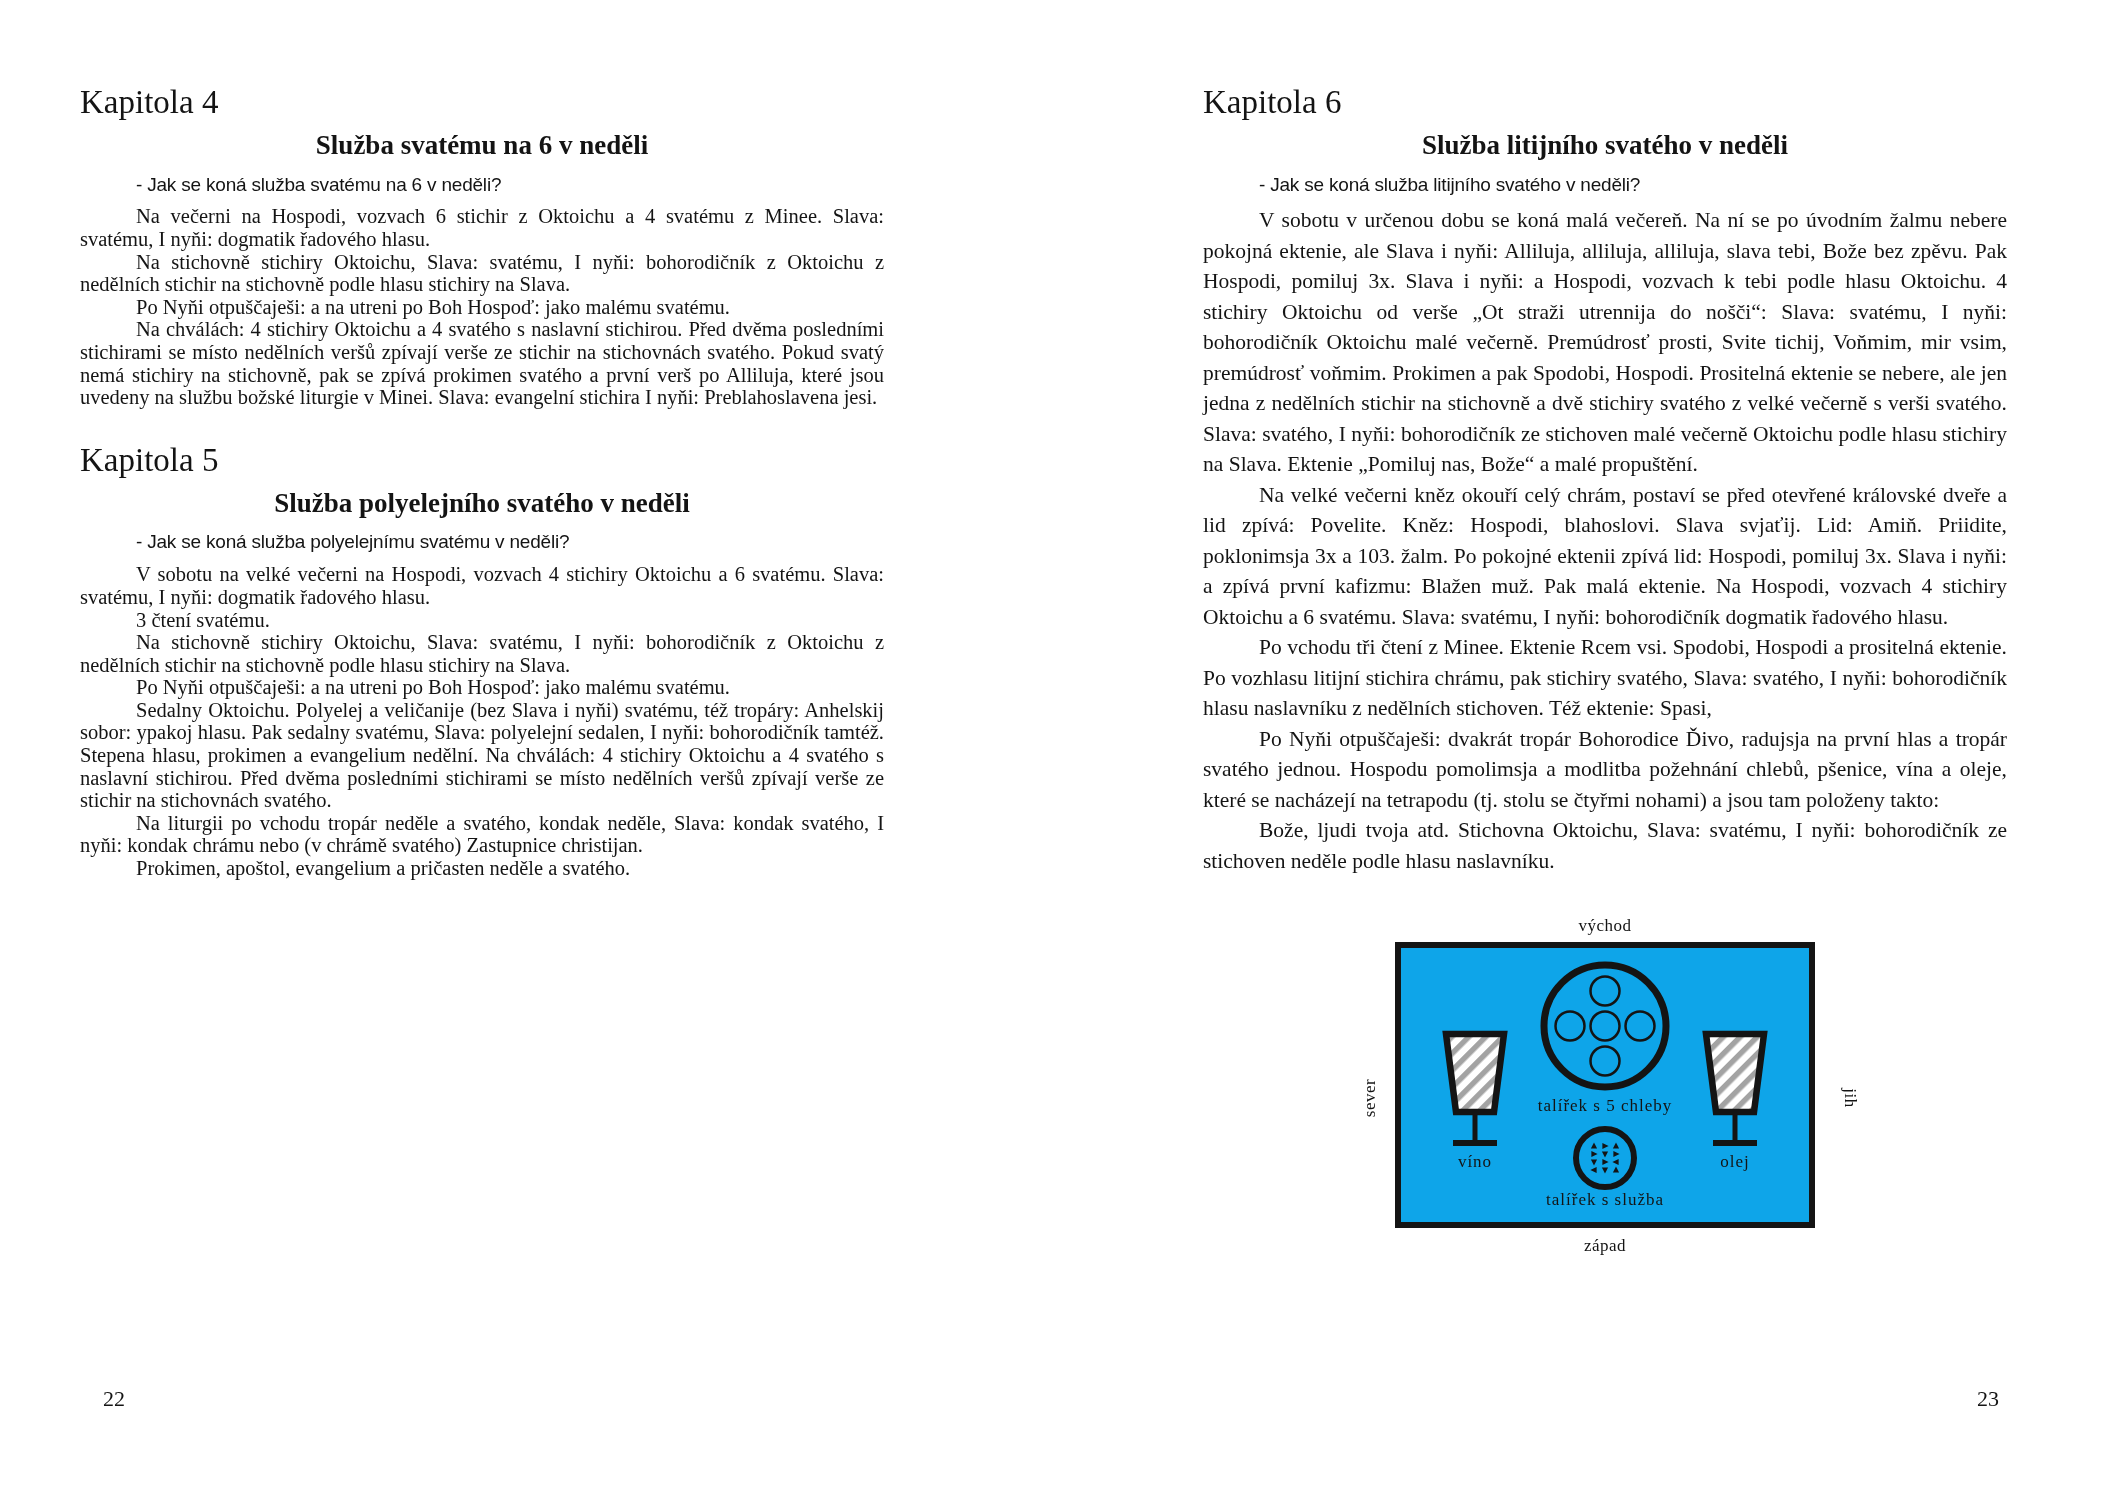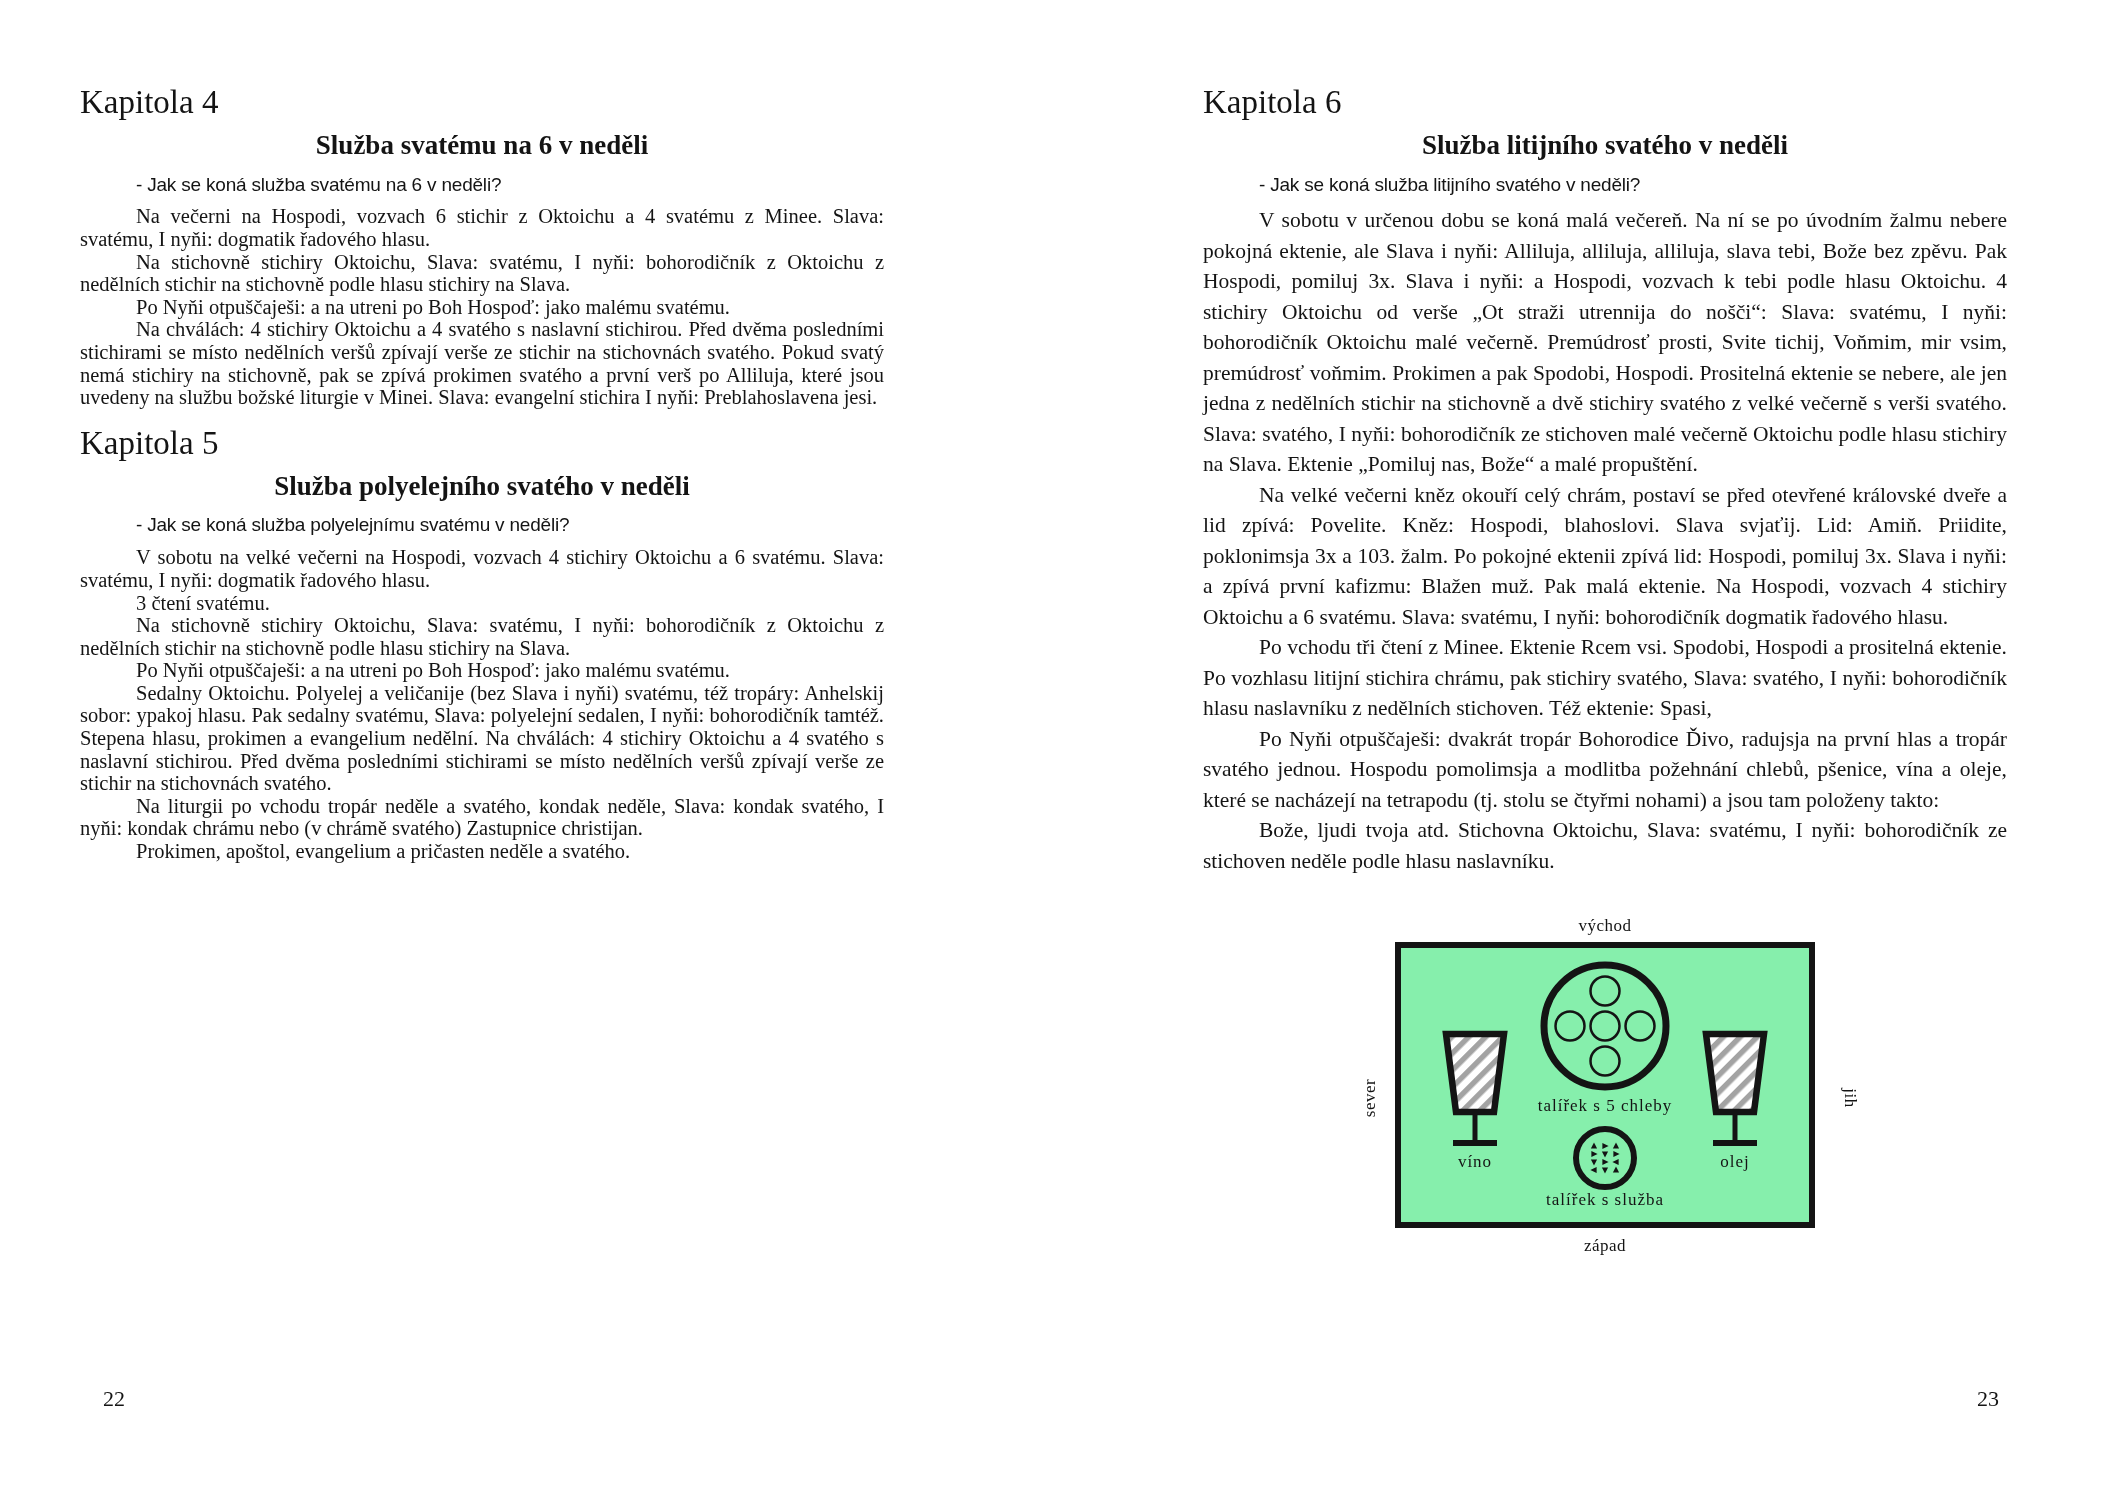--- a/index.html
+++ b/index.html
@@ -5,41 +5,41 @@
   html,body{margin:0;padding:0;background:#ffffff;}
   body{width:2118px;height:1500px;overflow:hidden;
        font-family:"Liberation Serif",serif;color:#141414;}
   .spread{display:flex;width:2118px;height:1500px;background:#ffffff;}
   .page{position:relative;width:1059px;height:1500px;flex:0 0 auto;}
   .content{padding-top:84px;}
   .page-left .content{margin-left:80px;width:804px;}
   .page-right .content{margin-left:144px;width:804px;}
 
   .chapter{font-size:33px;font-weight:400;text-align:left;margin:0;line-height:1.12;}
-  .chapter.second{margin-top:16px;}
+  .chapter.second{margin-top:33px;}
   .subtitle{font-size:27px;font-weight:700;text-align:center;margin:10px 0 0 0;line-height:1.1;}
   .question{font-family:"Liberation Sans",sans-serif;font-size:19px;letter-spacing:-0.2px;
             margin:13px 0 0 0;padding-left:56px;line-height:1.15;}
   .bodypar{margin:0;text-align:justify;text-indent:56px;}
   .page-left .bodypar{font-size:20.5px;line-height:22.6px;}
   .page-right .bodypar{font-size:21.5px;line-height:30.5px;}
   .first-par{margin-top:10px;}
 
   .pagenum{position:absolute;top:1386px;font-size:22px;}
   .pagenum-left{left:103px;}
   .pagenum-right{left:918px;}
 
   
   .diagram{width:520px;margin:40px auto 0;position:relative;}
   .dir-label{font-size:17px;text-align:center;letter-spacing:0.5px;}
   .dir-east{margin-bottom:6px;}
   .dir-west{margin-top:8px;}
   .dir-north{position:absolute;left:6px;top:172px;transform:rotate(-90deg);transform-origin:center;}
   .dir-south{position:absolute;right:6px;top:172px;transform:rotate(90deg);transform-origin:center;}
-  .dbox{position:relative;width:408px;height:274px;margin:0 auto;border:6px solid #141414;background:#86efac;}
+  .dbox{position:relative;width:408px;height:274px;margin:0 auto;border:6px solid #141414;background:#0ea5e9;}
   .dbox svg{position:absolute;left:0;top:0;width:408px;height:274px;}
   .dlabel{position:absolute;font-size:17px;letter-spacing:1px;text-align:center;}
   .dlabel-bread{left:54px;width:300px;top:148px;}
   .dlabel-wine{left:0;width:148px;top:204px;}
   .dlabel-oil{left:260px;width:148px;top:204px;text-align:center;}
   .dlabel-wheat{left:54px;width:300px;top:242px;}
 </style>
 </head>
 <body>
 

